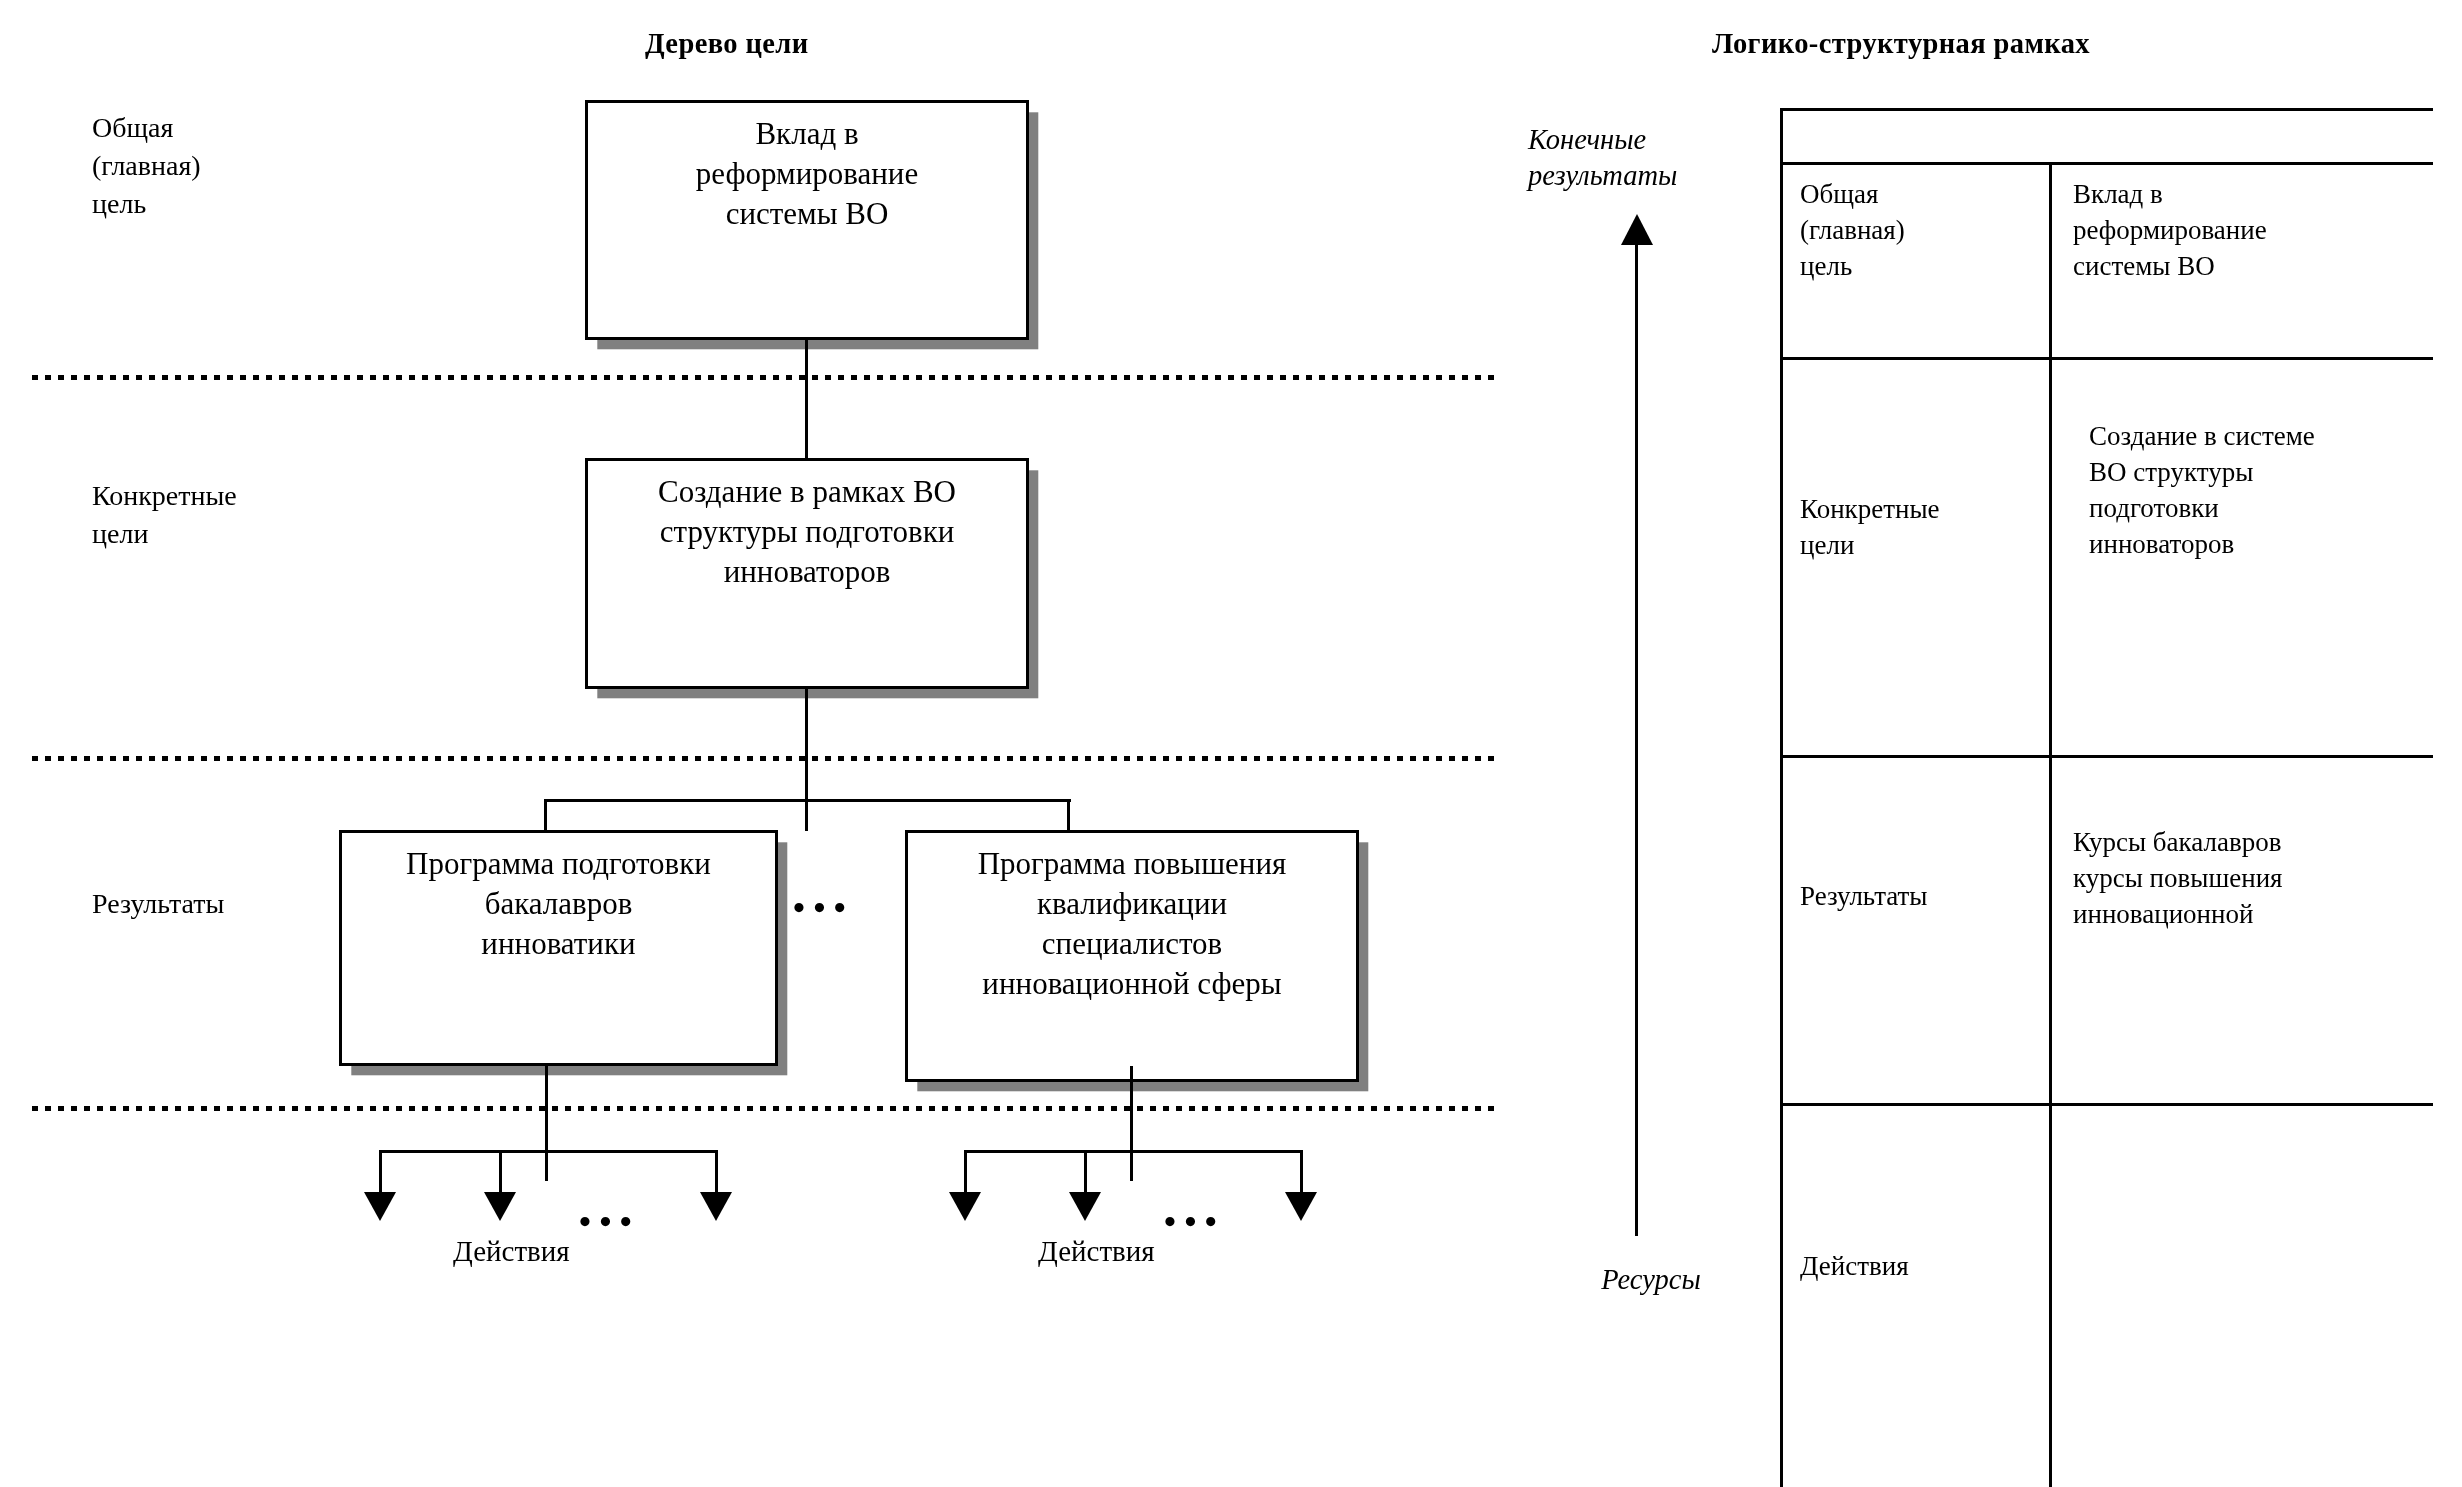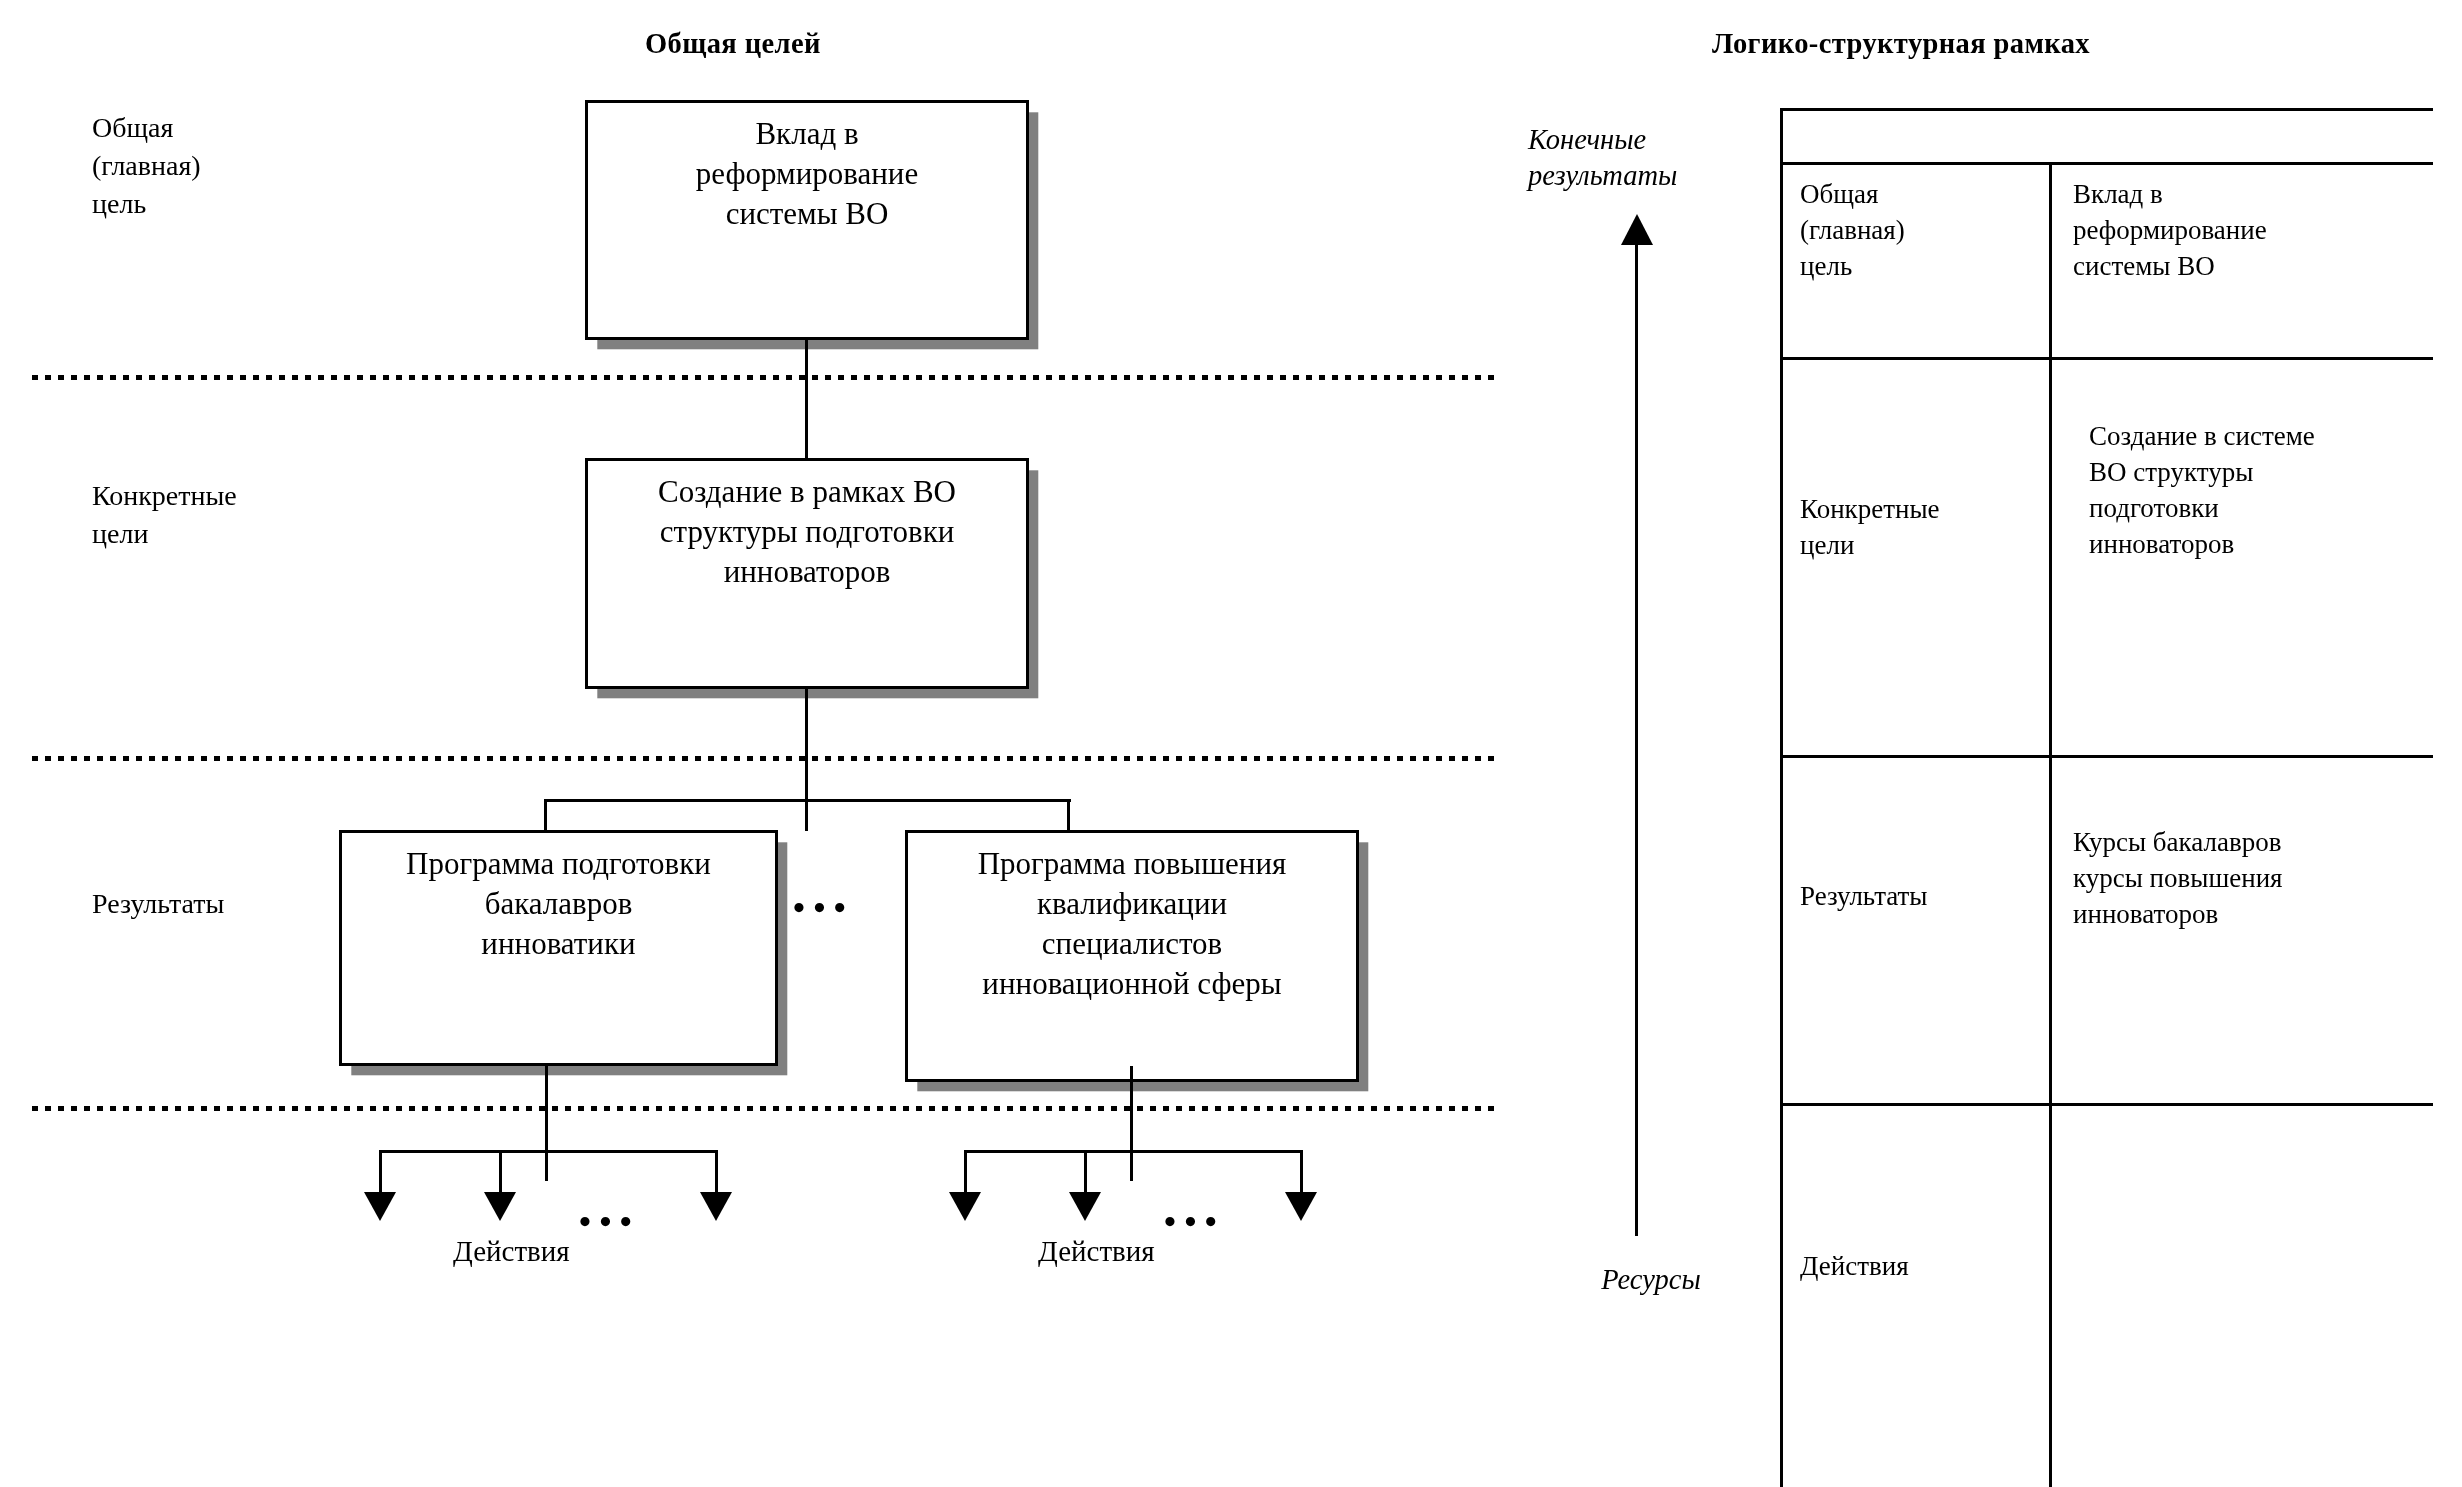--- a/index.html
+++ b/index.html
@@ -69,21 +69,21 @@
   
   #matrix{position:absolute;left:1780px;top:108px;width:653px;height:1380px;}
   .mx-rule{position:absolute;left:0;height:3.1px;background:#000;width:653px;}
   .mx-vl{position:absolute;width:3.1px;background:#000;}
   .mx-cell{position:absolute;font-size:27px;line-height:36px;white-space:pre-line;}
   .mx-head{position:absolute;font-size:27px;width:653px;text-align:center;}
 </style>
 </head>
 <body>
 
-<div class="abs title" style="left:645px;top:28px;">Общая целей</div>
+<div class="abs title" style="left:645px;top:28px;">Дерево цели</div>
 <div class="abs title" style="left:1712px;top:28px;">Логико-структурная рамках</div>
 
 <div class="abs stage-label" style="left:92px;top:109px;white-space:pre-line;">Общая
 (главная)
 цель</div>
 <div class="abs stage-label" style="left:92px;top:477px;white-space:pre-line;">Конкретные
 цели</div>
 <div class="abs stage-label" style="left:92px;top:885px;white-space:pre-line;">Результаты</div>
 
 <div class="dotline" style="left:32px;top:375px;width:1465px;"></div>
@@ -182,18 +182,18 @@
   <div class="mx-cell" style="left:20px;top:383px;width:239px;">Конкретные
 цели</div>
   <div class="mx-cell" style="left:293px;top:310px;width:346px;margin-left:16px;">Создание в системе
 ВО структуры
 подготовки
 инноваторов</div>
 
   <div class="mx-cell" style="left:20px;top:770px;width:239px;">Результаты</div>
   <div class="mx-cell" style="left:293px;top:716px;width:346px;">Курсы бакалавров
 курсы повышения
-инноваторов</div>
+инновационной</div>
 
   <div class="mx-cell" style="left:20px;top:1140px;width:239px;">Действия</div>
   <div class="mx-cell" style="left:293px;top:1140px;width:346px;"></div>
 </div>
 
 
 </body></html>

